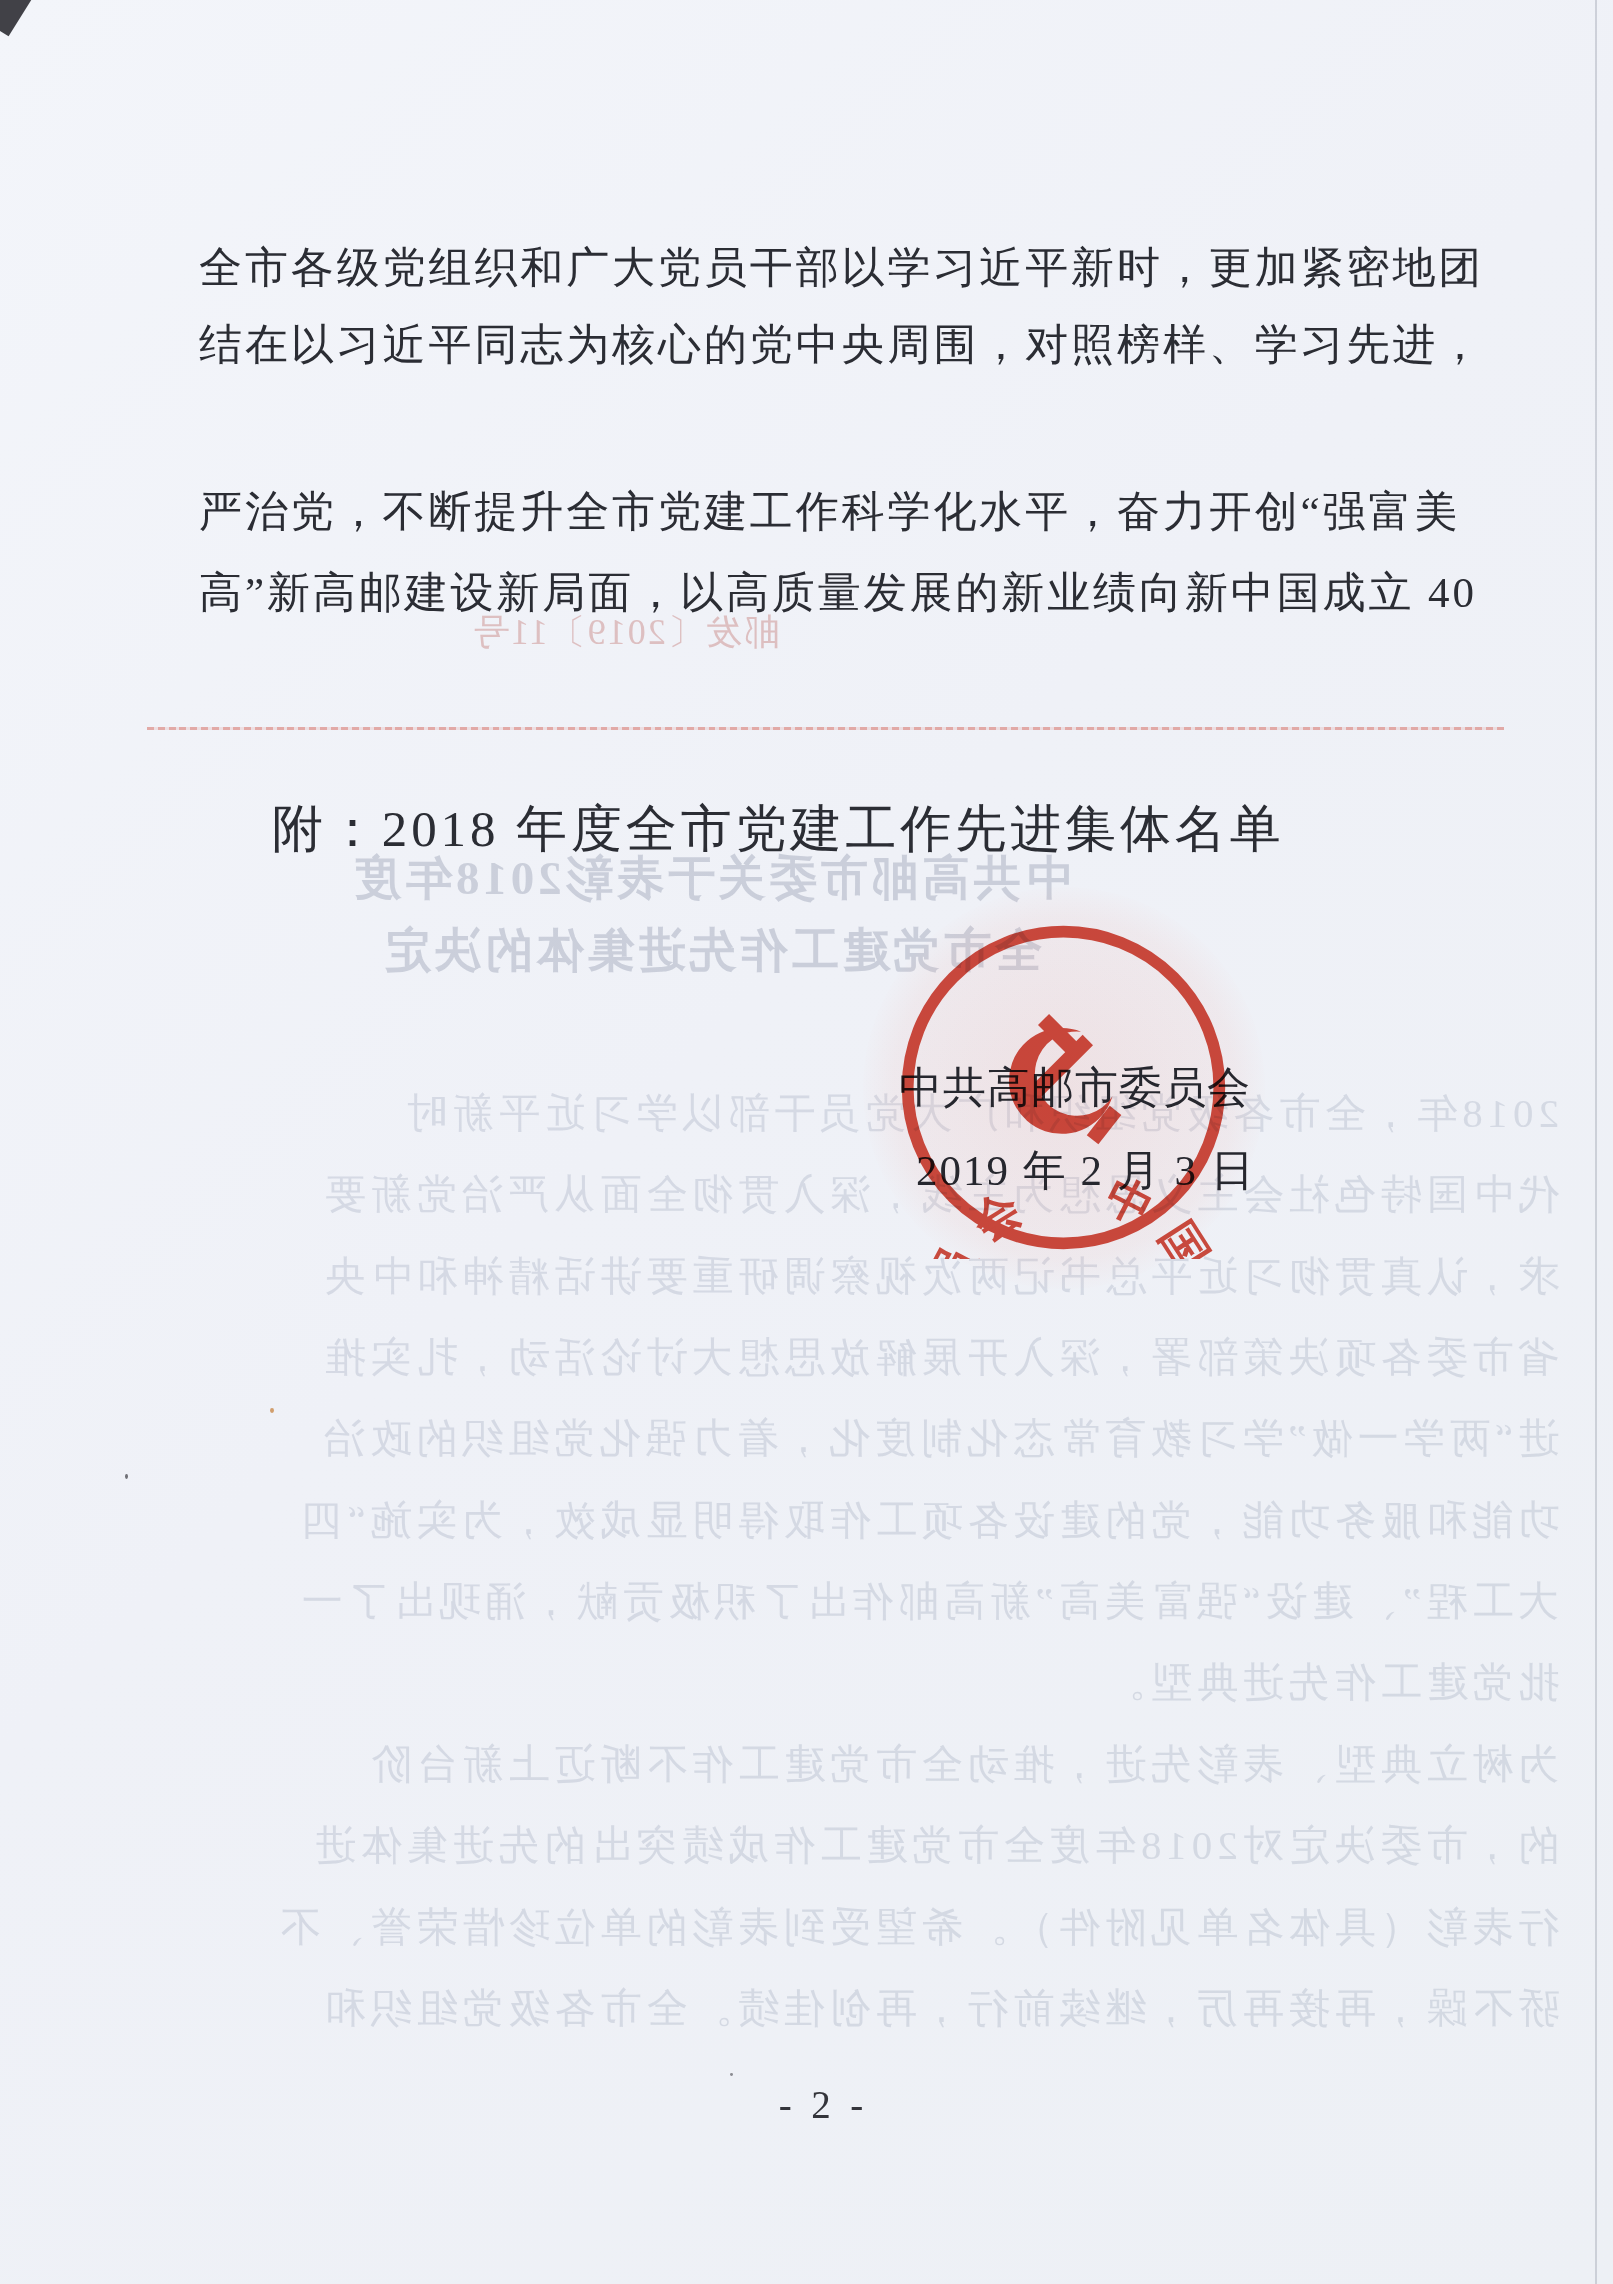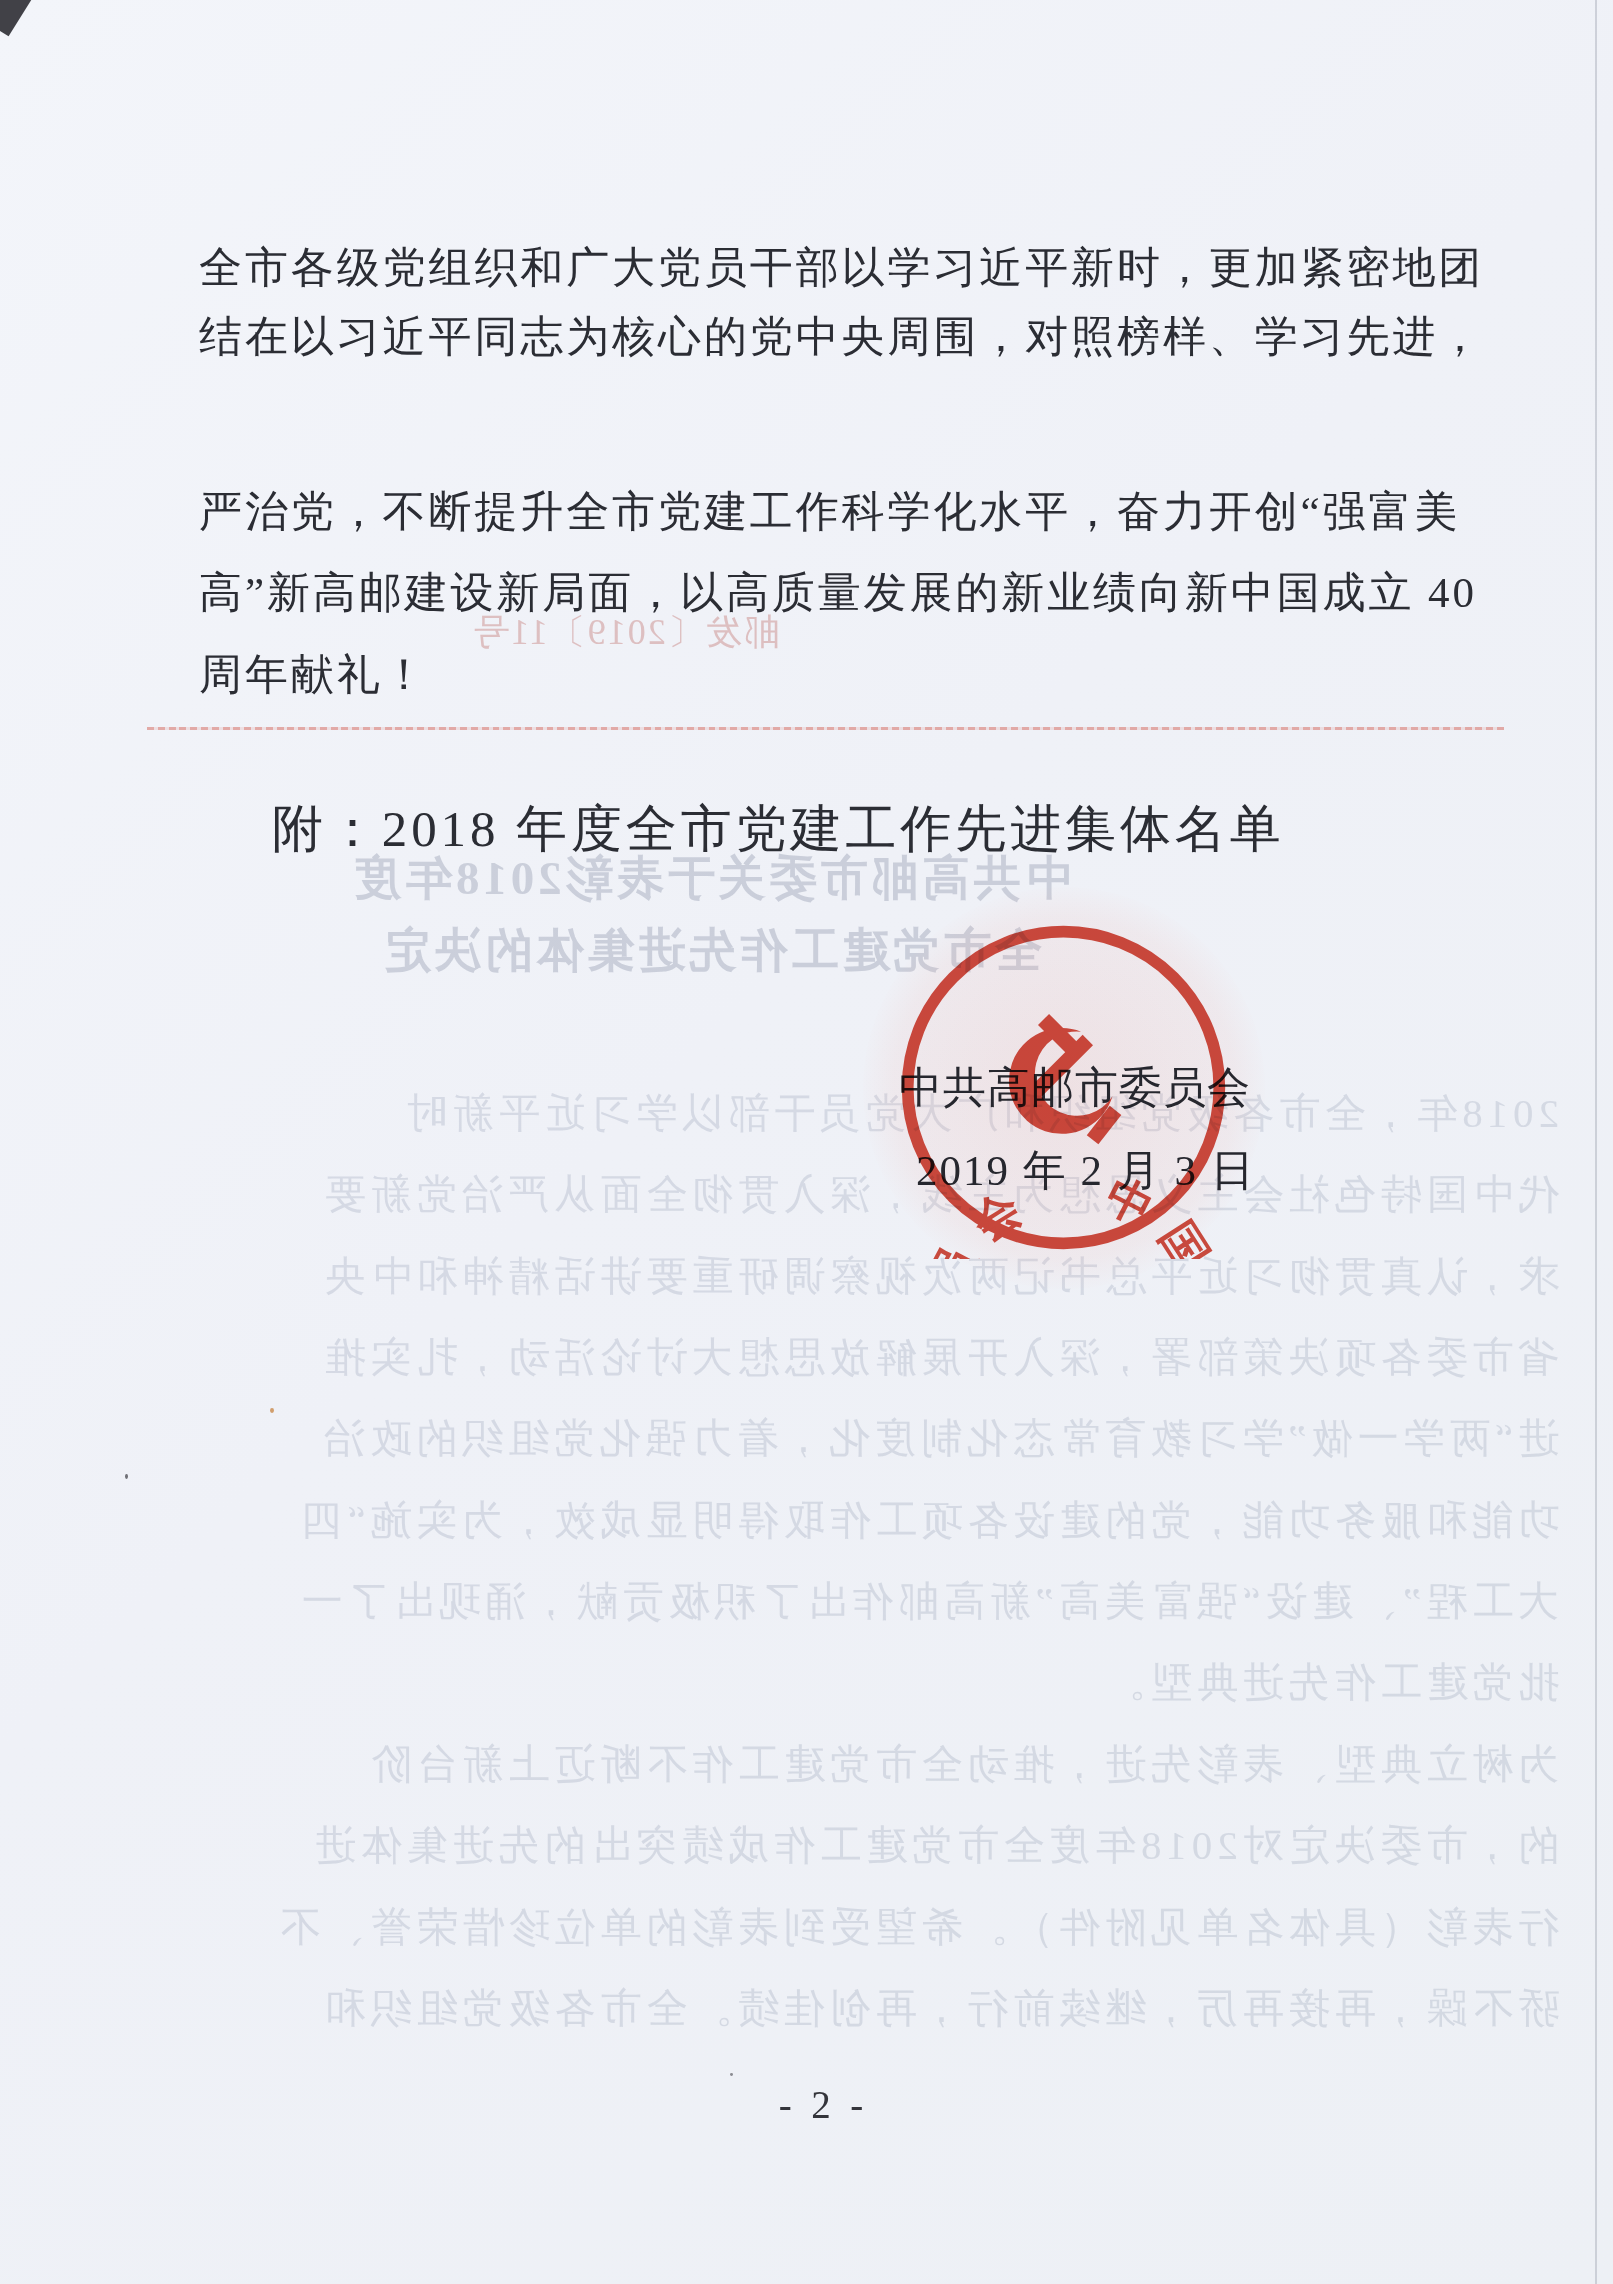--- a/index.html
+++ b/index.html
@@ -101,24 +101,23 @@
   <div class="ghost ghost-body" style="top:1411px;">进“两学一做”学习教育常态化制度化，着力强化党组织的政治</div>
   <div class="ghost ghost-body" style="top:1493px;">功能和服务功能，党的建设各项工作取得明显成效，为实施“四</div>
   <div class="ghost ghost-body" style="top:1574px;">大工程”、建设“强富美高”新高邮作出了积极贡献，涌现出了一</div>
   <div class="ghost ghost-body" style="top:1655px;">批党建工作先进典型。</div>
   <div class="ghost ghost-body" style="top:1737px;">为树立典型、表彰先进，推动全市党建工作不断迈上新台阶</div>
   <div class="ghost ghost-body" style="top:1818px;">的，市委决定对2018年度全市党建工作成绩突出的先进集体进</div>
   <div class="ghost ghost-body" style="top:1900px;">行表彰（具体名单见附件）。希望受到表彰的单位珍惜荣誉、不</div>
   <div class="ghost ghost-body" style="top:1981px;">骄不躁，再接再厉，继续前行，再创佳绩。全市各级党组织和</div>
 
   <div class="para-line" style="top:243px;">全市各级党组织和广大党员干部以学习近平新时，更加紧密地团</div>
-  <div class="para-line" style="top:312px;">结在以习近平同志为核心的党中央周围，对照榜样、学习先进，</div>
+  <div class="para-line" style="top:320px;">结在以习近平同志为核心的党中央周围，对照榜样、学习先进，</div>
   <div class="para-line" style="top:487px;">严治党，不断提升全市党建工作科学化水平，奋力开创“强富美</div>
   <div class="para-line" style="top:568px;">高”新高邮建设新局面，以高质量发展的新业绩向新中国成立 40</div>
-  <div class="para-line" style="top:650px;">周年献礼！</div>
 
   <div class="attach-line">附：2018 年度全市党建工作先进集体名单</div>
 
   <div class="signature">中共高邮市委员会</div>
   <div class="doc-date">2019 年 2 月 3 日</div>
 
   <div class="seal-halo"></div>
   <svg class="seal" viewBox="0 0 350 350" xmlns="http://www.w3.org/2000/svg">
     <g opacity="0.9">
       <circle cx="175" cy="175" r="159" fill="none" stroke="#d23b2c" stroke-width="12"></circle>

